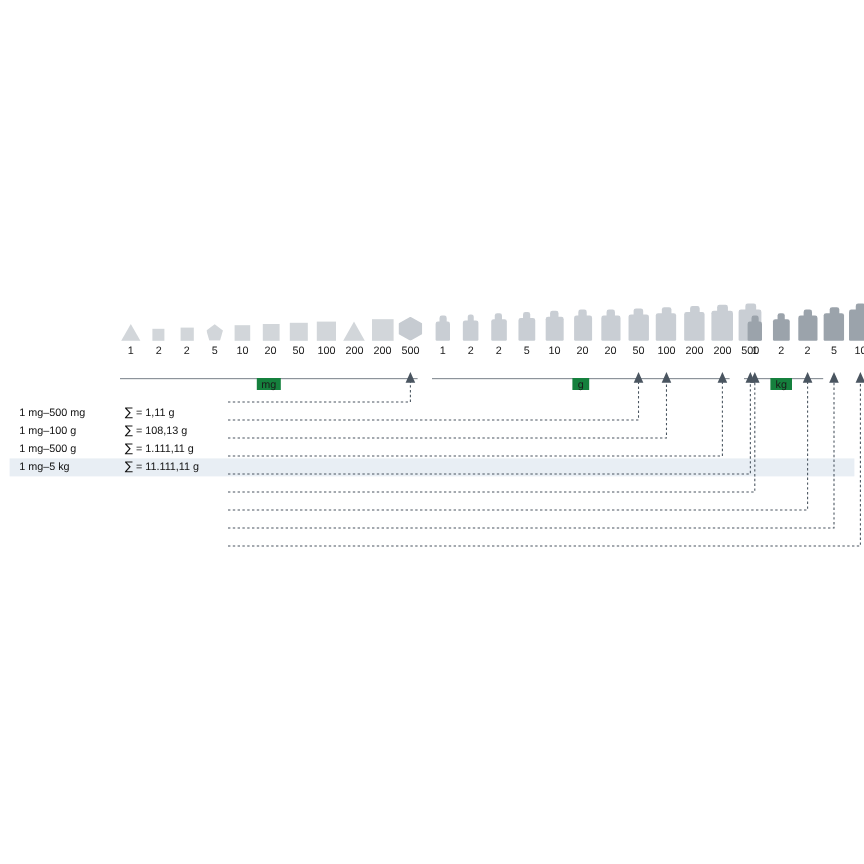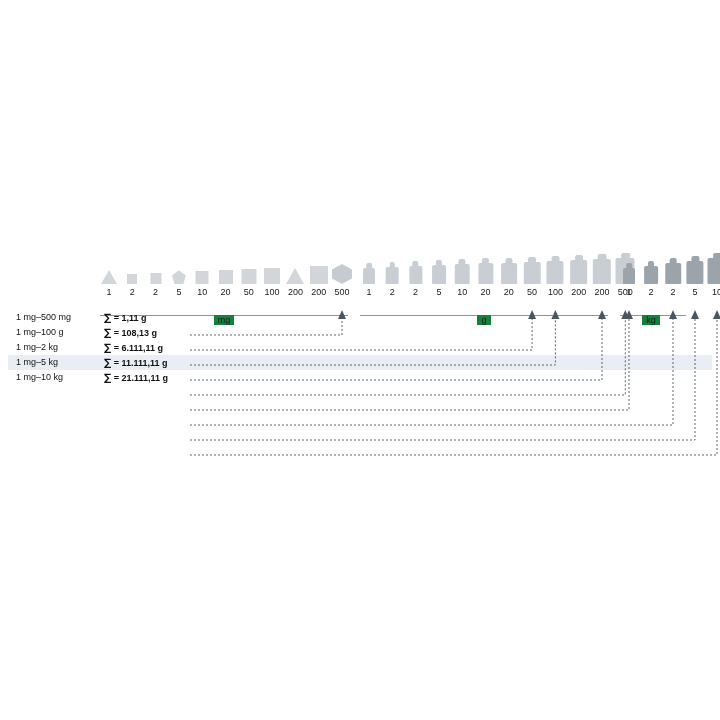--- a/index.html
+++ b/index.html
@@ -122,21 +122,21 @@
   }
   .unit-name span {
     background: #15803d;
     padding: 0 4px;
   }
 
   
   .rows {
     position: absolute;
     left: 8px;
-    top: 310px;
+    top: 337px;
     width: 704px;
   }
   .row {
     position: relative;
     height: 15px;
     line-height: 15px;
   }
   .row.alt { background: #e8eef4; }
   .row-name {
     position: absolute;
@@ -146,21 +146,20 @@
     color: #111;
     white-space: nowrap;
   }
   .row-sum {
     position: absolute;
     left: 96px;
     top: 0;
     font-size: 9px;
     color: #111;
     white-space: nowrap;
-    font-weight: bold;
   }
   .sigma { font-family: "DejaVu Sans", sans-serif; font-size: 10px; }
 
   
   #connectors {
     position: absolute;
     left: 0; top: 0;
     width: 720px; height: 720px;
     pointer-events: none;
   }
@@ -356,30 +355,26 @@
   <div class="rows">
       <div class="row">
         <div class="row-name">1 mg–500 mg</div>
         <div class="row-sum"><span class="sigma">∑</span> <span>= 1,11 g</span></div>
       </div>
       <div class="row">
         <div class="row-name">1 mg–100 g</div>
         <div class="row-sum"><span class="sigma">∑</span> <span>= 108,13 g</span></div>
       </div>
       <div class="row">
-        <div class="row-name">1 mg–2 kg</div>
-        <div class="row-sum"><span class="sigma">∑</span> <span>= 6.111,11 g</span></div>
+        <div class="row-name">1 mg–500 g</div>
+        <div class="row-sum"><span class="sigma">∑</span> <span>= 1.111,11 g</span></div>
       </div>
       <div class="row alt">
         <div class="row-name">1 mg–5 kg</div>
         <div class="row-sum"><span class="sigma">∑</span> <span>= 11.111,11 g</span></div>
-      </div>
-      <div class="row">
-        <div class="row-name">1 mg–10 kg</div>
-        <div class="row-sum"><span class="sigma">∑</span> <span>= 21.111,11 g</span></div>
       </div>
     </div>
 
   <svg id="connectors">
       <path d="M 190 335 H 342 V 318" fill="none" stroke="#4a5560" stroke-width="0.9" stroke-dasharray="2 2"></path>
       <polygon points="338,319 346,319 342,310" fill="#4a5560"></polygon>
       <path d="M 190 350 H 532.1 V 318" fill="none" stroke="#4a5560" stroke-width="0.9" stroke-dasharray="2 2"></path>
       <polygon points="528.1,319 536.1,319 532.1,310" fill="#4a5560"></polygon>
       <path d="M 190 365 H 555.4 V 318" fill="none" stroke="#4a5560" stroke-width="0.9" stroke-dasharray="2 2"></path>
       <polygon points="551.4,319 559.4,319 555.4,310" fill="#4a5560"></polygon>

